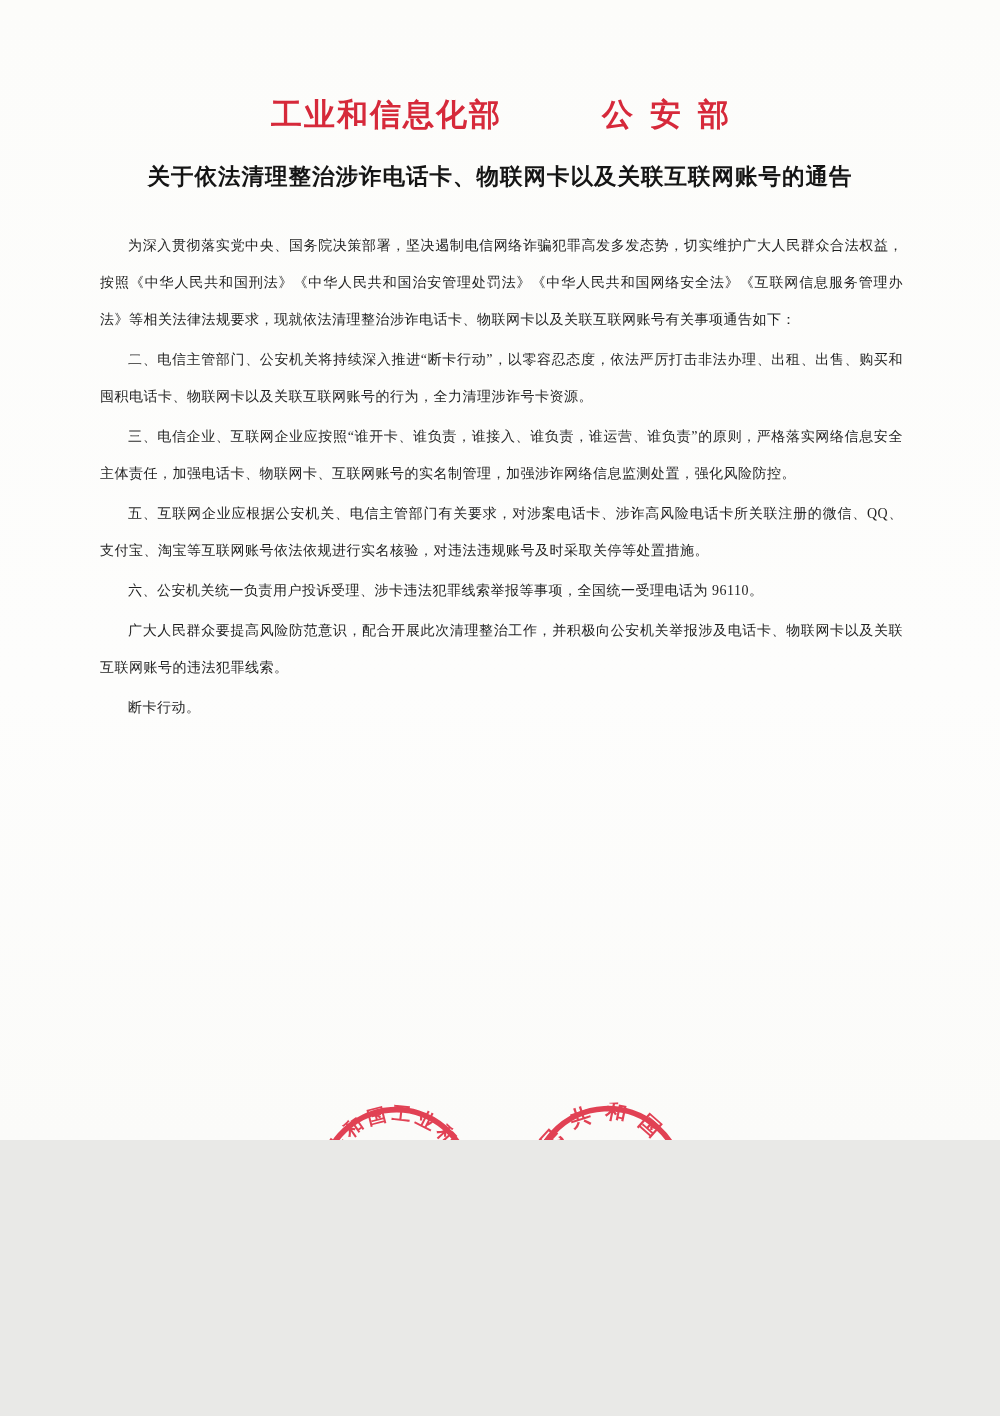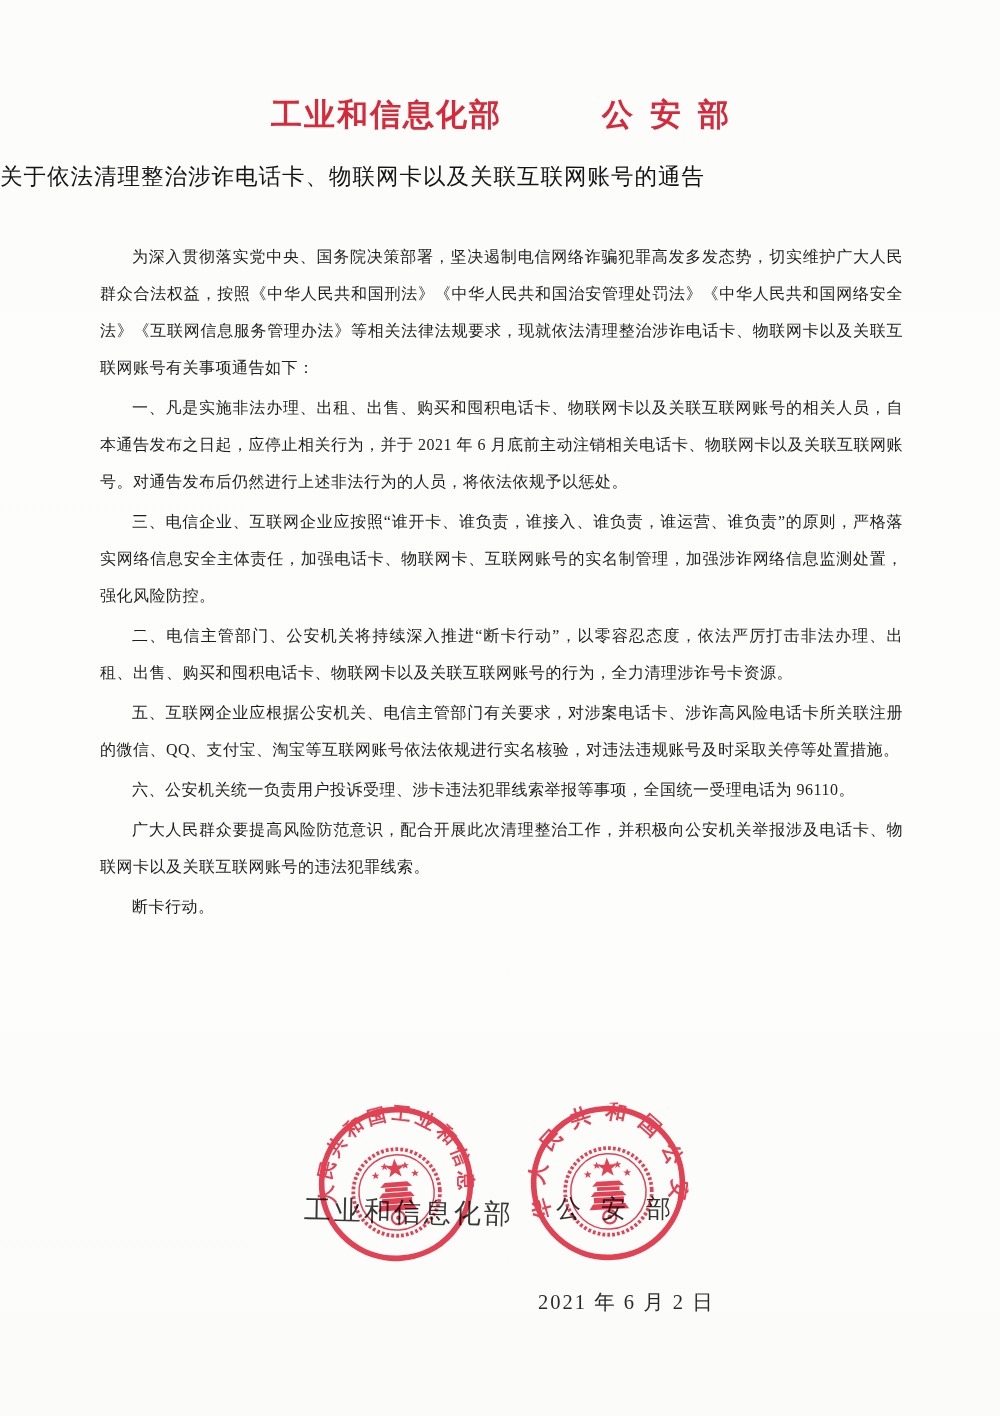--- a/index.html
+++ b/index.html
@@ -1,20 +1,20 @@
 <!DOCTYPE html>
 <html lang="zh" style="--title-red: #d6293a; --seal-red: #e03448; --ink-black: #1c1c1c;"><head>
 <meta charset="utf-8">
 <style>
   * { margin: 0; padding: 0; box-sizing: border-box; }
   html, body { background: #e9e9e7; }
   .page {
     position: relative;
     width: 1000px;
-    height: 1416px;
+    height: 1140px;
     margin: 0 auto;
     background: linear-gradient(180deg, #fcfcfa 0%, #fdfdfc 60%, #fbfbf9 100%);
     font-family: "Liberation Serif", "DejaVu Serif", serif;
     color: #1f1f1f;
     overflow: hidden;
   }
   
   .header { padding-top: 94px; }
   .ministries {
     display: flex;
@@ -22,30 +22,31 @@
     align-items: baseline;
     gap: 100px;
     color: var(--title-red, #d6293a);
     font-size: 31px;
     font-weight: bold;
     letter-spacing: 2px;
   }
   .ministry-right { letter-spacing: 0.55em; margin-right: -0.55em; }
   .doc-title {
     margin-top: 25px;
+    text-align: center;
     font-size: 22.5px;
-    font-weight: normal;
+    font-weight: bold;
     letter-spacing: 1px;
     color: #151515;
   }
   
   .doc-body {
-    margin-top: 46px;
+    margin-top: 35px;
     padding: 0 97px 0 100px;
-    font-size: 16px;
+    font-size: 14px;
     line-height: 37px;
     text-align: justify;
   }
   .doc-body p {
     text-indent: 2em;
     margin-bottom: 3px;
     letter-spacing: 0.5px;
   }
   
   .seal {
@@ -97,23 +98,22 @@
   <div class="header">
     <div class="ministries">
       <span class="ministry-left">工业和信息化部</span>
       <span class="ministry-right">公安部</span>
     </div>
     <div class="doc-title">关于依法清理整治涉诈电话卡、物联网卡以及关联互联网账号的通告</div>
   </div>
 
   <div class="doc-body">
     <p>为深入贯彻落实党中央、国务院决策部署，坚决遏制电信网络诈骗犯罪高发多发态势，切实维护广大人民群众合法权益，按照《中华人民共和国刑法》《中华人民共和国治安管理处罚法》《中华人民共和国网络安全法》《互联网信息服务管理办法》等相关法律法规要求，现就依法清理整治涉诈电话卡、物联网卡以及关联互联网账号有关事项通告如下：</p>
-    <p>一、凡是实施非法办理、出租、出售、购买和囤积电话卡、物联网卡以及关联互联网账号的相关人员，自本通告发布之日起，应停止相关行为，并于 2021 年 6 月底前主动注销相关电话卡、物联网卡以及关联互联网账号。对通告发布后仍然进行上述非法行为的人员，将依法依规予以惩处。</p>
+    <p>二、电信主管部门、公安机关将持续深入推进“断卡行动”，以零容忍态度，依法严厉打击非法办理、出租、出售、购买和囤积电话卡、物联网卡以及关联互联网账号的行为，全力清理涉诈号卡资源。</p>
     <p>三、电信企业、互联网企业应按照“谁开卡、谁负责，谁接入、谁负责，谁运营、谁负责”的原则，严格落实网络信息安全主体责任，加强电话卡、物联网卡、互联网账号的实名制管理，加强涉诈网络信息监测处置，强化风险防控。</p>
-    <p>二、电信主管部门、公安机关将持续深入推进“断卡行动”，以零容忍态度，依法严厉打击非法办理、出租、出售、购买和囤积电话卡、物联网卡以及关联互联网账号的行为，全力清理涉诈号卡资源。</p>
     <p>五、互联网企业应根据公安机关、电信主管部门有关要求，对涉案电话卡、涉诈高风险电话卡所关联注册的微信、QQ、支付宝、淘宝等互联网账号依法依规进行实名核验，对违法违规账号及时采取关停等处置措施。</p>
     <p>六、公安机关统一负责用户投诉受理、涉卡违法犯罪线索举报等事项，全国统一受理电话为 96110。</p>
     <p>广大人民群众要提高风险防范意识，配合开展此次清理整治工作，并积极向公安机关举报涉及电话卡、物联网卡以及关联互联网账号的违法犯罪线索。</p>
     <p>断卡行动。</p>
   </div>
 
   <div class="seal seal-left">
     <svg viewBox="0 0 170 170">
       <circle cx="85" cy="85" r="79" fill="none" stroke="currentColor" stroke-width="6"></circle>
       <defs>

